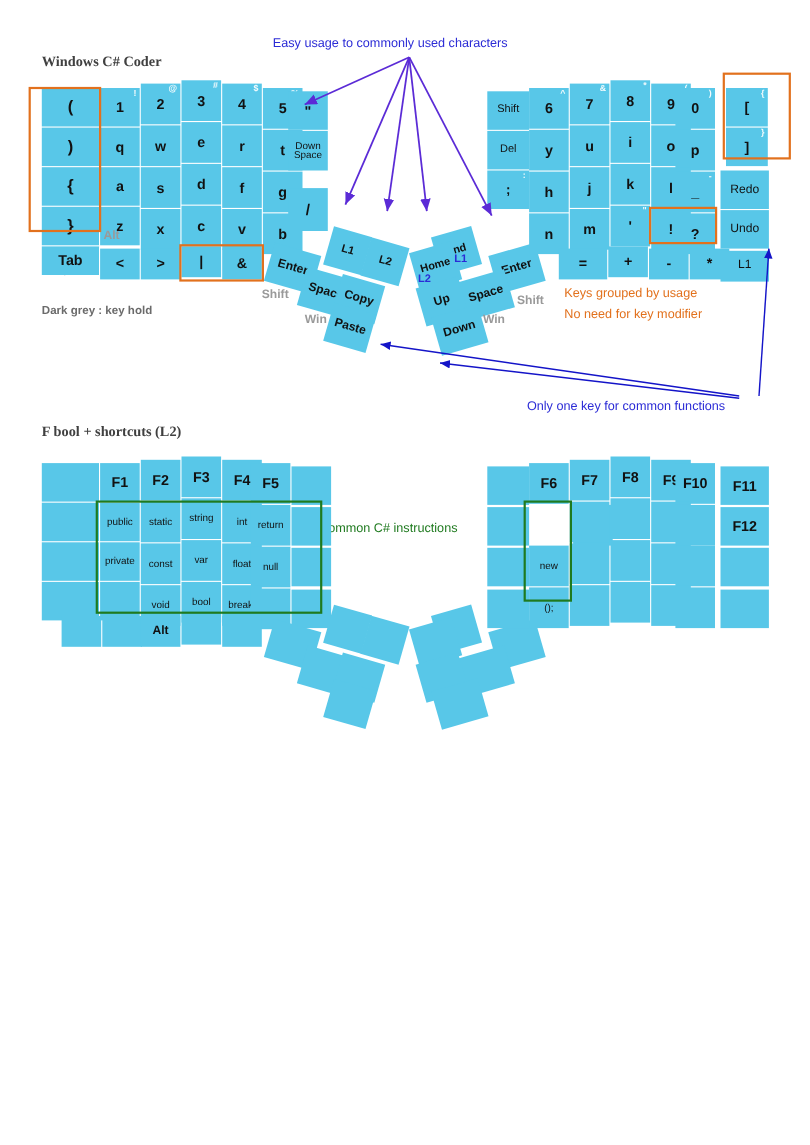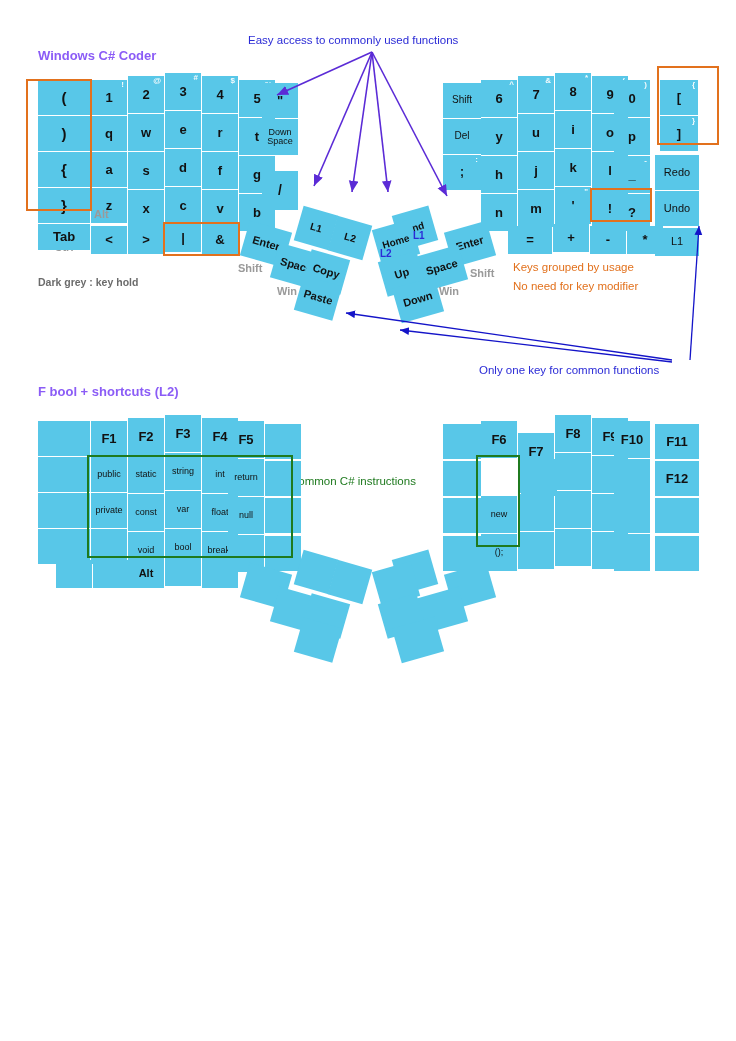--- a/index.html
+++ b/index.html
@@ -39,22 +39,23 @@
     position: absolute;
     top: 1px;
     right: 3px;
     font-size: 8px;
     font-weight: bold;
     color: #f4fbfd;
   }
   .title {
     position: absolute;
     font-weight: bold;
-    color: #8b5cf6;
+    color: #404040;
     font-size: 13px;
+    font-family: Liberation Serif, serif;
   }
   .note-blue {
     position: absolute;
     color: #2b2bd6;
     font-size: 11.5px;
   }
   .note-orange {
     position: absolute;
     color: #e2711d;
     font-size: 11.5px;
@@ -88,21 +89,21 @@
     pointer-events: none;
   }
 </style>
 </head>
 <body>
 
 <div class="canvas">
 
   <div class="title" style="left:38px; top:48px;">Windows C# Coder</div>
 
-  <div class="note-blue" style="left:248px; top:34px;">Easy access to commonly used functions</div>
+  <div class="note-blue" style="left:248px; top:34px;">Easy usage to commonly used characters</div>
   <div class="note-orange" style="left:513px; top:261px;">Keys grouped by usage</div>
   <div class="note-orange" style="left:513px; top:280px;">No need for key modifier</div>
   <div class="note-blue" style="left:479px; top:364px;">Only one key for common functions</div>
   <div class="note-grey" style="left:38px; top:276px;">Dark grey : key hold</div>
 
   <div class="key" style="left:38px; top:80px; width:52px; height:35px; font-size:15px;">
       <span class="lbl">(</span>
       <span class="sup"></span>
     </div>
   <div class="key" style="left:91px; top:80px; width:36px; height:35px; font-size:13px;">
@@ -461,21 +462,21 @@
   <div class="key" style="left:376px; top:566px; width:40px; height:36px; transform:rotate(-16deg);"></div>
   <div class="key" style="left:448px; top:568px; width:44px; height:36px; transform:rotate(-16deg);"></div>
   <div class="key" style="left:420px; top:592px; width:44px; height:36px; transform:rotate(-16deg);"></div>
   <div class="key" style="left:382px; top:598px; width:40px; height:36px; transform:rotate(-16deg);"></div>
   <div class="key" style="left:396px; top:622px; width:44px; height:36px; transform:rotate(-16deg);"></div>
 
   <div class="key" style="left:443px; top:424px; width:38px; height:35px;"></div>
   <div class="key" style="left:481px; top:421px; width:36px; height:37px; font-size:13px;">
       <span class="lbl">F6</span>
     </div>
-  <div class="key" style="left:518px; top:418px; width:36px; height:37px; font-size:13px;margin-top:15px;">
+  <div class="key" style="left:518px; top:418px; width:36px; height:37px; font-size:13px;">
       <span class="lbl">F7</span>
     </div>
   <div class="key" style="left:555px; top:415px; width:36px; height:37px; font-size:13px;">
       <span class="lbl">F8</span>
     </div>
   <div class="key" style="left:592px; top:418px; width:36px; height:37px; font-size:13px;">
       <span class="lbl">F9</span>
     </div>
   <div class="key" style="left:614px; top:421px; width:36px; height:37px; font-size:13px;">
       <span class="lbl">F10</span>

